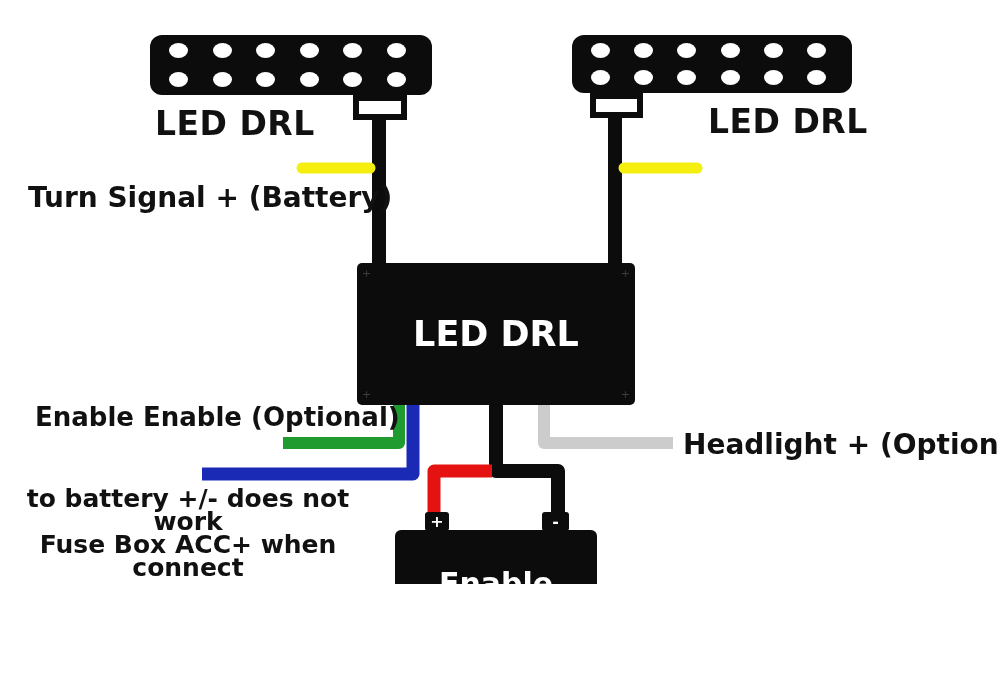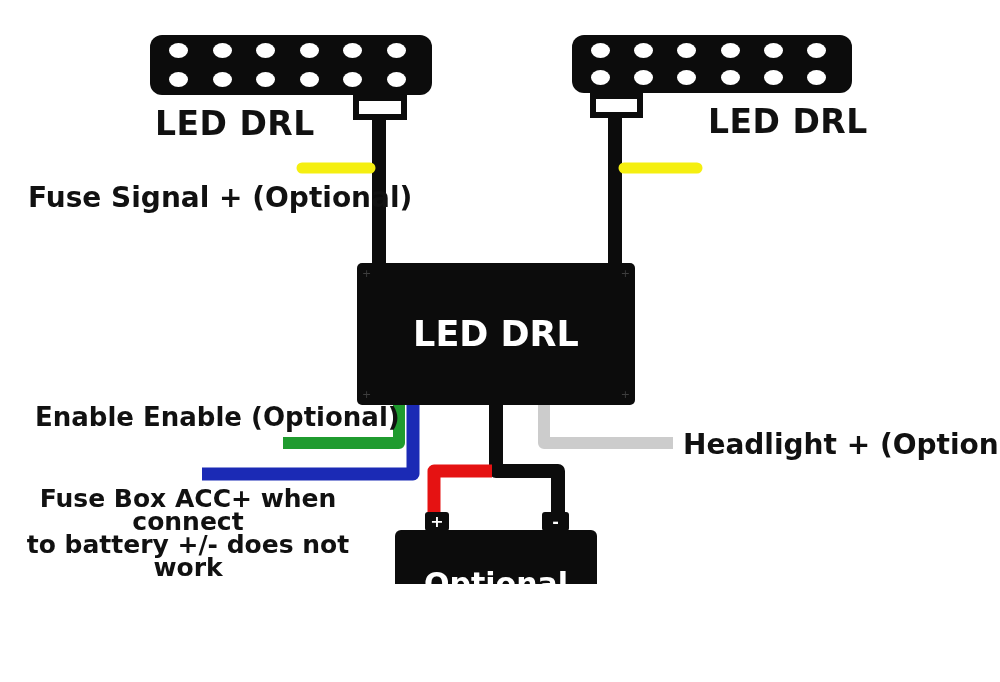--- a/index.html
+++ b/index.html
@@ -177,39 +177,39 @@
         <i class="led-dot"></i>
         <i class="led-dot"></i>
         <i class="led-dot"></i>
     </div>
   </div>
   <div class="connector" style="left:590px; top:93px; width:53px; height:25px;"></div>
 
   <div class="lbl lbl-led-left">LED DRL</div>
   <div class="lbl lbl-led-right">LED DRL</div>
 
-  <div class="lbl lbl-turn-signal">Fuse Signal + (Optional)</div>
+  <div class="lbl lbl-turn-signal">Turn Signal + (Battery)</div>
   <div class="lbl lbl-strobe">Enable Enable (Optional)</div>
   <div class="lbl lbl-fuse">
+    <div>to battery +/- does not work</div>
     <div>Fuse Box ACC+ when connect</div>
-    <div>to battery +/- does not work</div>
   </div>
   <div class="lbl lbl-headlight">Headlight + (Optional)</div>
 
   <div class="module-box">
     <span class="screw tl">+</span>
     <span class="screw tr">+</span>
     <span class="screw bl">+</span>
     <span class="screw br">+</span>
     <span>LED DRL</span>
   </div>
 
   <div class="terminal plus">
     <span>+</span>
   </div>
   <div class="terminal minus">
     <span>-</span>
   </div>
   <div class="battery-body">
-    <span>Optional</span>
+    <span>Enable</span>
   </div>
 
 </div>
 
 </body></html>

